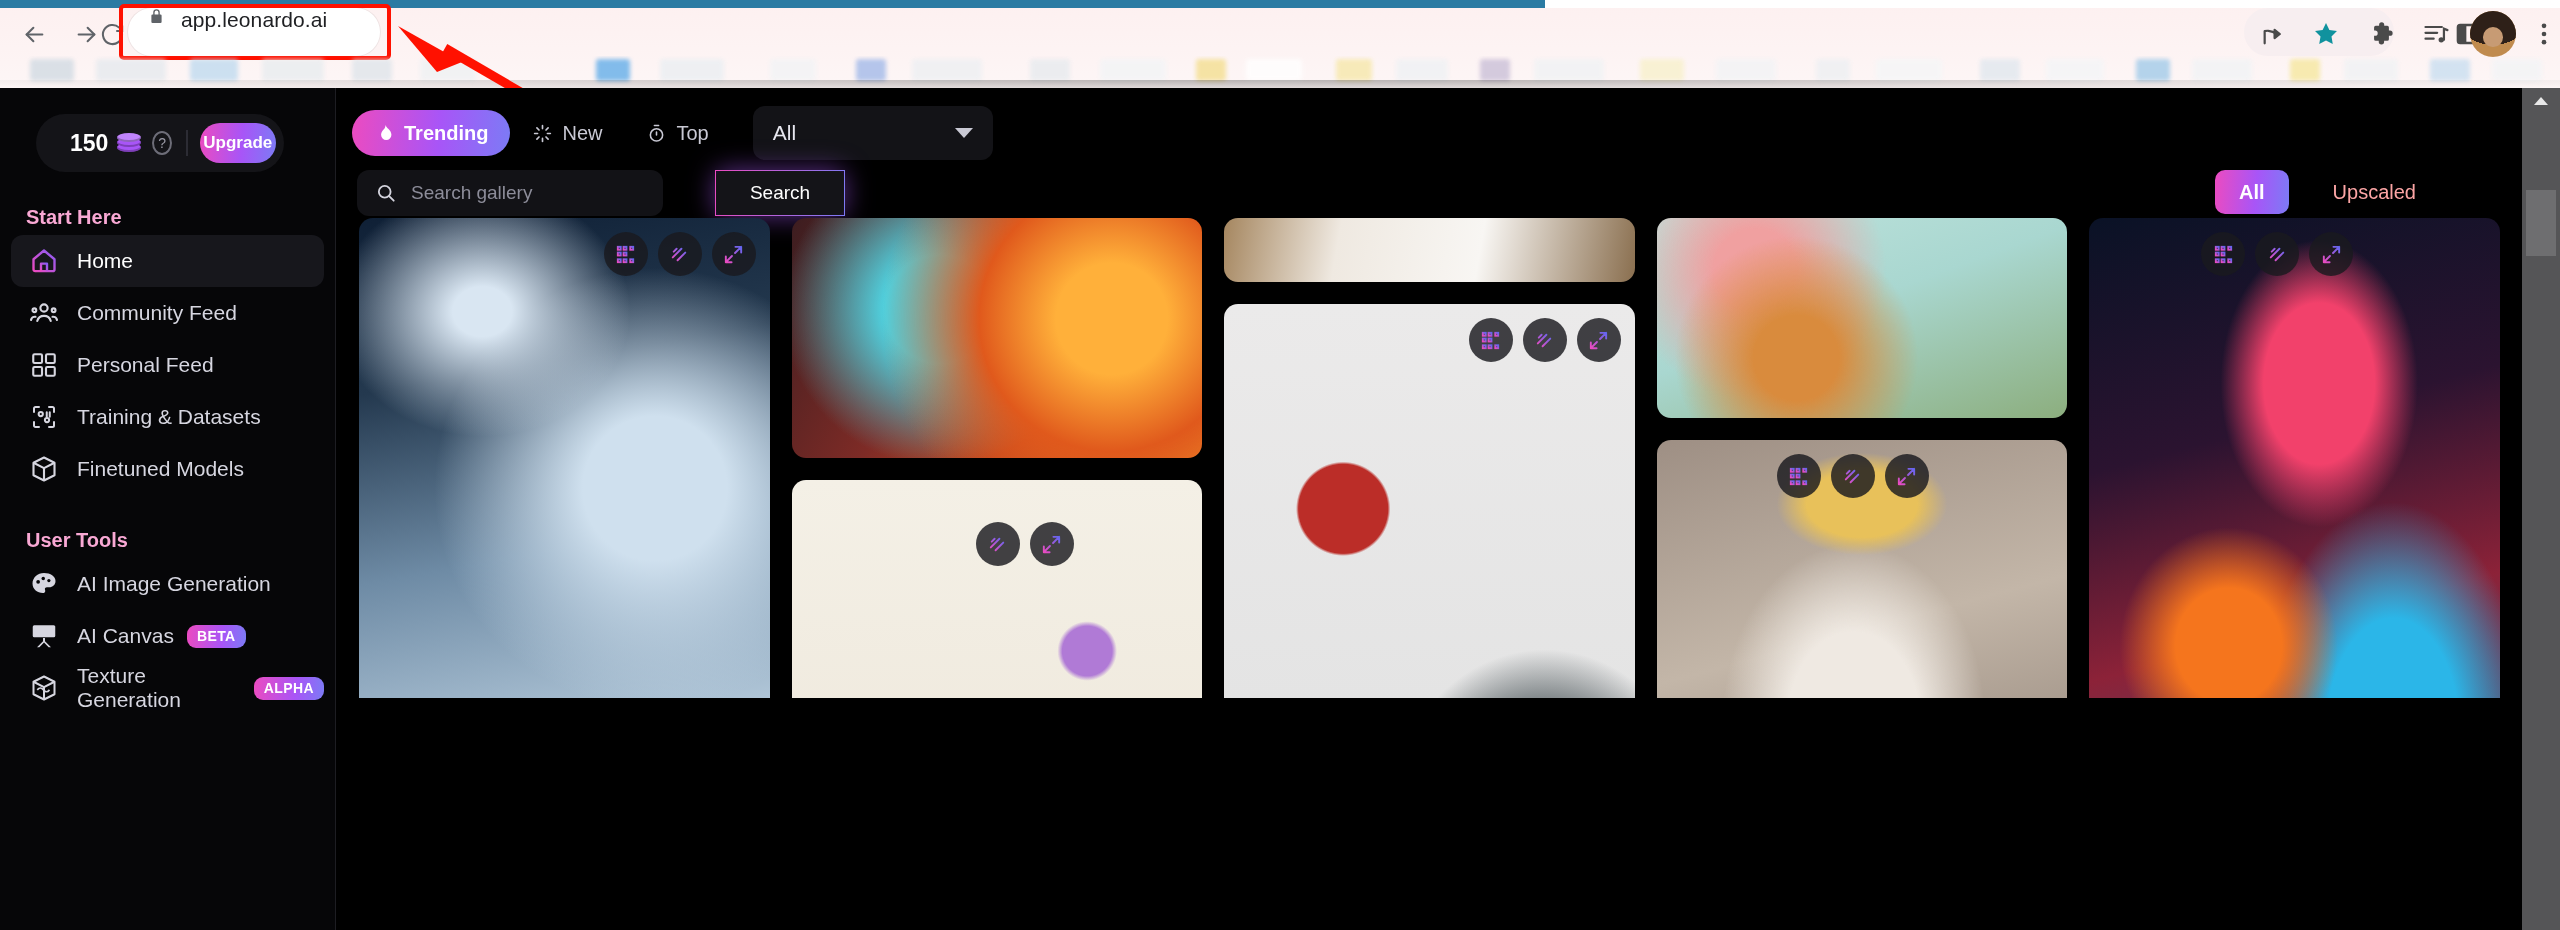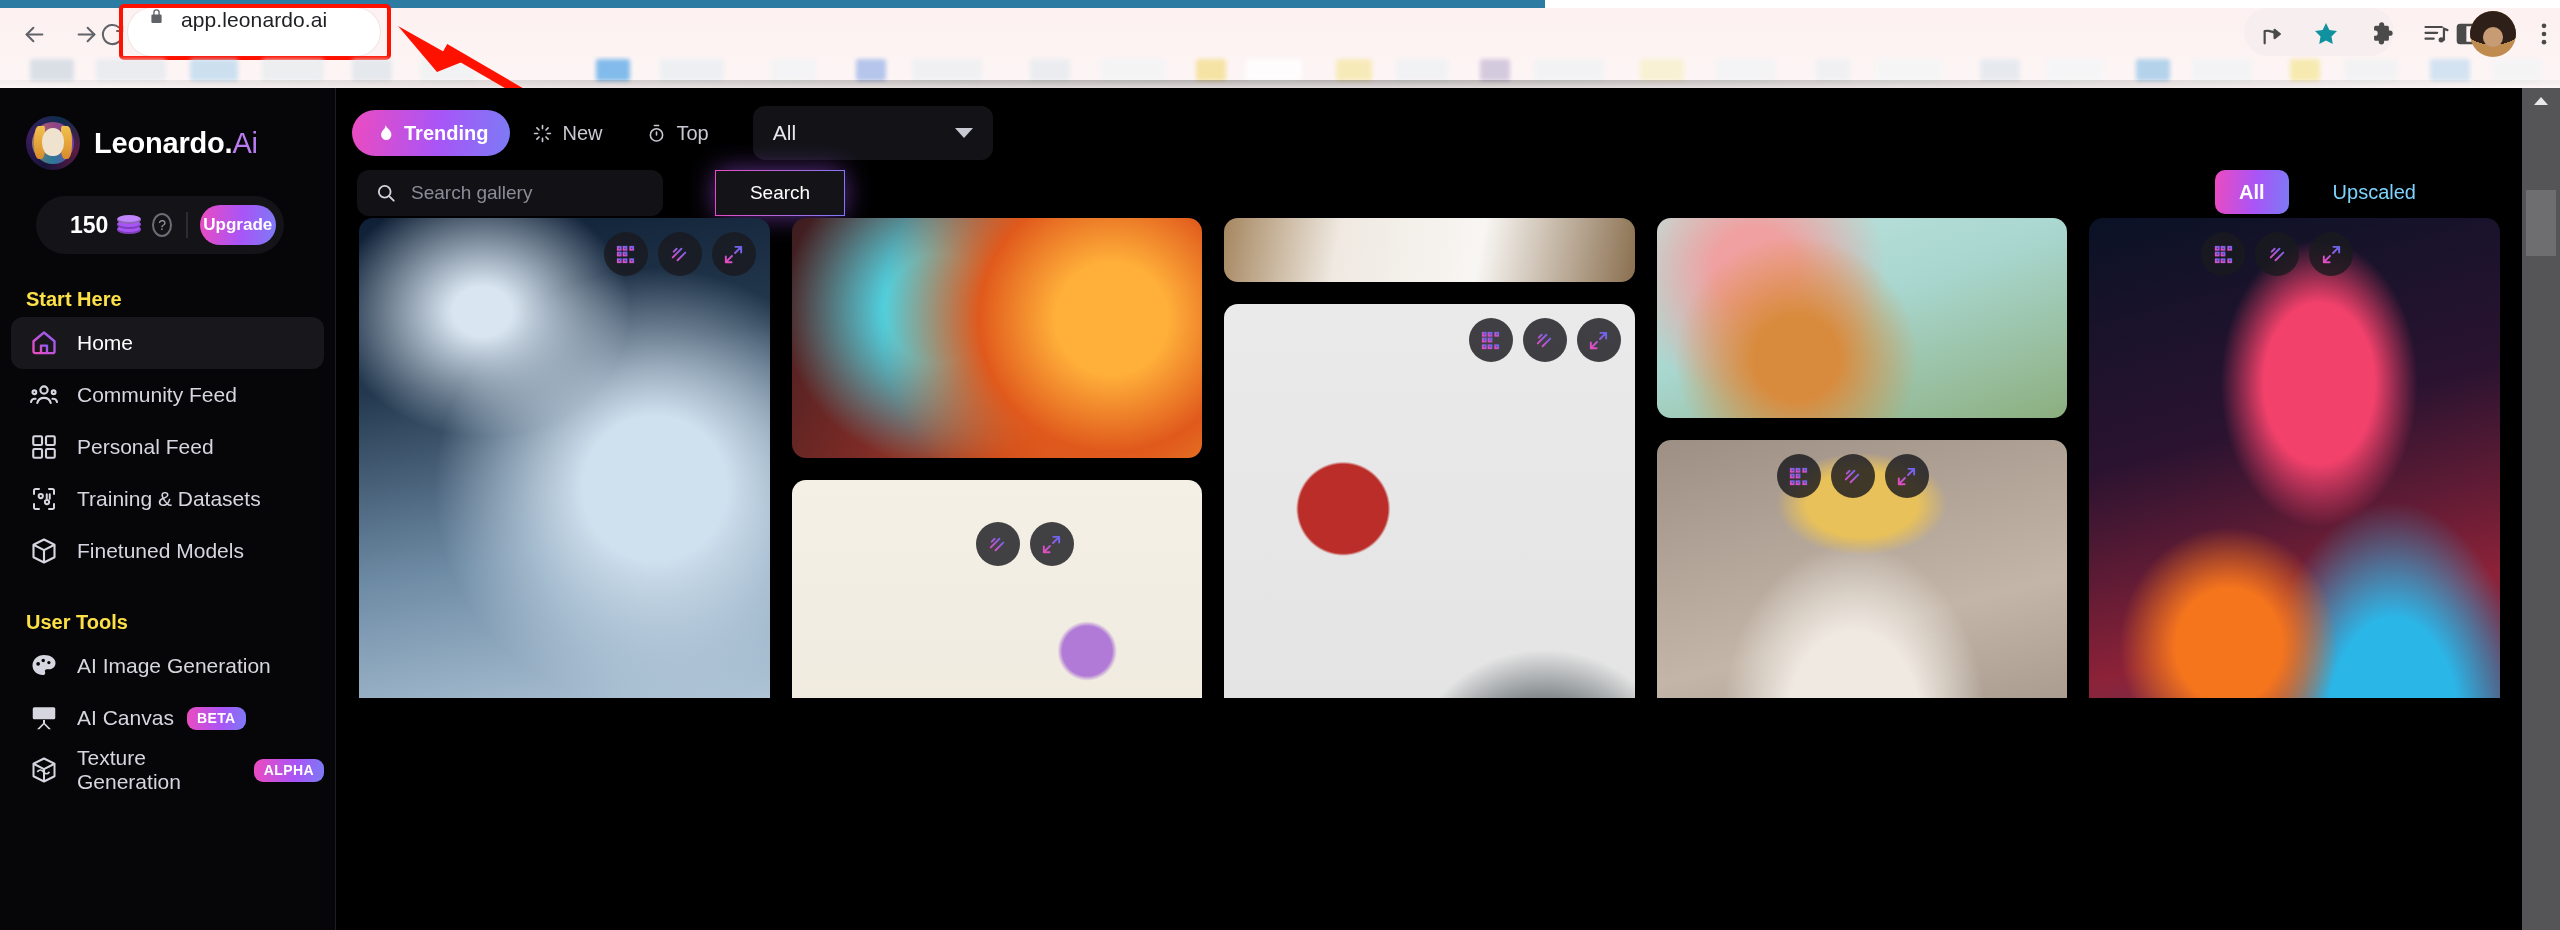--- a/index.html
+++ b/index.html
@@ -82,21 +82,21 @@
   #coin-icon i:nth-child(3){ top:1px; background:#c084fc; }
   #help-icon{ margin-left:14px; width:24px; height:24px; border-radius:50%;
      border:2px solid #6d6d78; color:#9a9aa6; font-size:14px; display:flex;
      align-items:center; justify-content:center; }
   #credits-div{ margin-left:14px; width:2px; height:26px; background:#2c2c34; }
   #upgrade-btn{ margin-left:12px; width:96px; height:40px; border-radius:20px;
      background:linear-gradient(95deg,#ec4bc0 0%,#a855f7 55%,#7c7bf5 100%);
      color:#fff; font-size:17px; font-weight:700; display:flex;
      align-items:center; justify-content:center; }
 
-  .sb-section{ margin:34px 0 6px 26px; font-size:20px; font-weight:700; color:#fde047; }
+  .sb-section{ margin:34px 0 6px 26px; font-size:20px; font-weight:700; color:#f9a8d4; }
   .sb-item{ height:52px; margin:0 11px; display:flex; align-items:center;
      padding-left:16px; border-radius:12px; color:#d6d6e0; font-size:21px; }
   .sb-item.active{ background:#17171c; color:#fff; }
   .sb-ic{ width:34px; height:34px; margin-right:16px; flex:0 0 auto;
      display:flex; align-items:center; justify-content:center; }
   .sb-ic svg{ width:30px; height:30px; }
   .badge{ margin-left:13px; padding:3px 10px 4px; border-radius:9px; font-size:14px;
      font-weight:700; color:#fff; letter-spacing:.4px;
      background:linear-gradient(95deg,#ec4bc0 0%,#a855f7 60%,#7c7bf5 100%); }
 
@@ -122,21 +122,21 @@
   #searchInput{ margin-left:14px; background:transparent; border:0; outline:none;
      color:#e8e8f0; font-size:19px; font-family:inherit; width:220px; }
   #searchInput::placeholder{ color:#8c8c99; }
   #searchBtn{ margin-left:52px; width:130px; height:46px; border-radius:10px;
      background:#141418; border:1.5px solid; border-image:linear-gradient(100deg,#ec4bc0,#7c7bf5) 1;
      color:#fff; font-size:19px; display:flex; align-items:center; justify-content:center;
      box-shadow:0 0 26px rgba(168,85,247,.55); }
 
   #viewToggle{ position:absolute; right:120px; top:82px; display:flex; align-items:center; gap:20px; }
   #viewToggle .vt{ height:44px; border-radius:10px; padding:0 24px; display:flex;
-     align-items:center; font-size:20px; color:#7dd3fc; }
+     align-items:center; font-size:20px; color:#fca5a5; }
   #viewToggle .vt.active{ background:linear-gradient(95deg,#ec4bc0 0%,#a855f7 55%,#7c7bf5 100%);
      color:#fff; font-weight:600; }
 
   
   #gallery{ position:absolute; left:0; top:130px; right:38px; bottom:0; overflow:hidden;
      display:flex; gap:22px; padding:0 22px; }
   .col{ flex:1; display:flex; flex-direction:column; gap:22px; }
   .card{ position:relative; border-radius:14px; overflow:hidden; flex:0 0 auto; }
   .hoverbar{ position:absolute; right:14px; top:14px; display:flex; gap:10px; }
   .hbtn{ width:44px; height:44px; border-radius:50%; background:rgba(26,26,30,.82);
@@ -263,31 +263,20 @@
 </div>
 
 <svg id="red-arrow" viewBox="0 0 2560 300">
   <path d="M672 180 L445 48" stroke="#ff1100" stroke-width="9"></path>
   <path d="M398 26 L462 62 L437 72 Z" fill="#ff1100"></path>
 </svg>
 
 <div id="app">
 
   <aside id="sidebar">
-    <div id="brand">
-      <div id="brand-logo">
-        <div class="halo"></div>
-          <div class="hairL"></div>
-          <div class="hairR"></div>
-          <div class="face"></div>
-      </div>
-      <div id="brand-text">
-        <span>Leonardo.</span><span class="ai">Ai</span>
-      </div>
-    </div>
 
     <div id="credits-pill">
       <span id="credits-count">150</span>
       <span id="coin-icon">
           <i></i>
           <i></i>
           <i></i>
         </span>
       <span id="help-icon">?</span>
       <span id="credits-div"></span>

